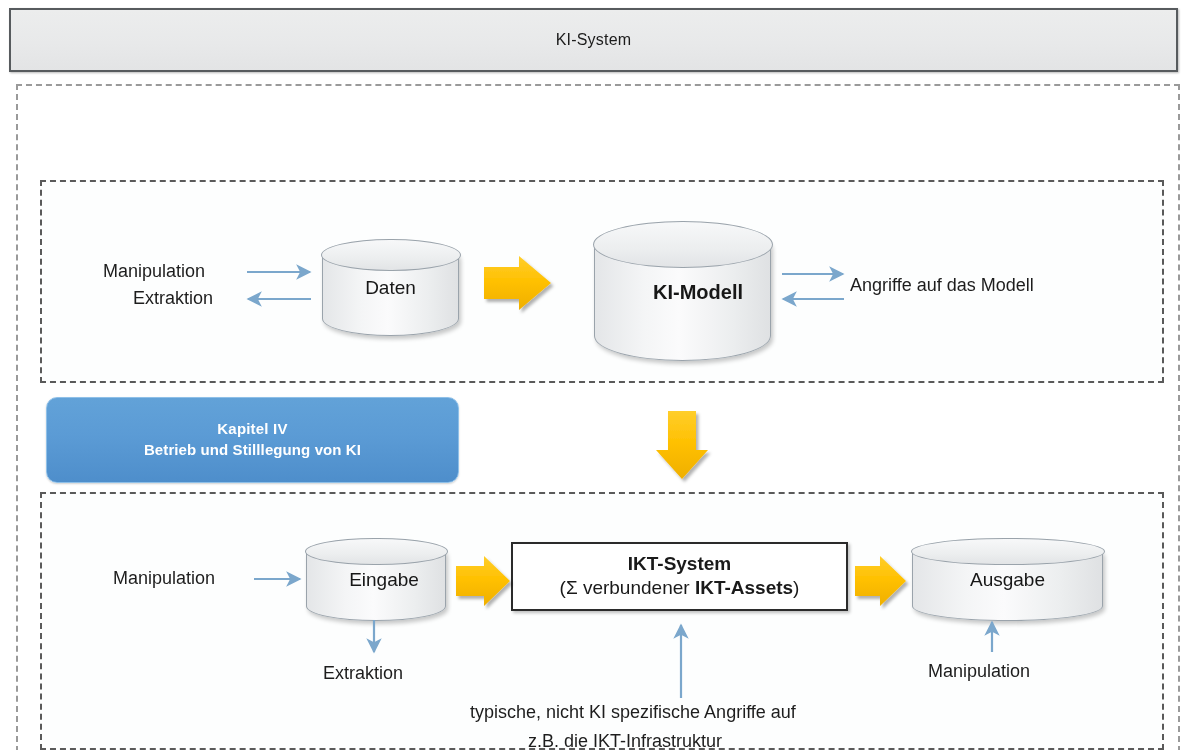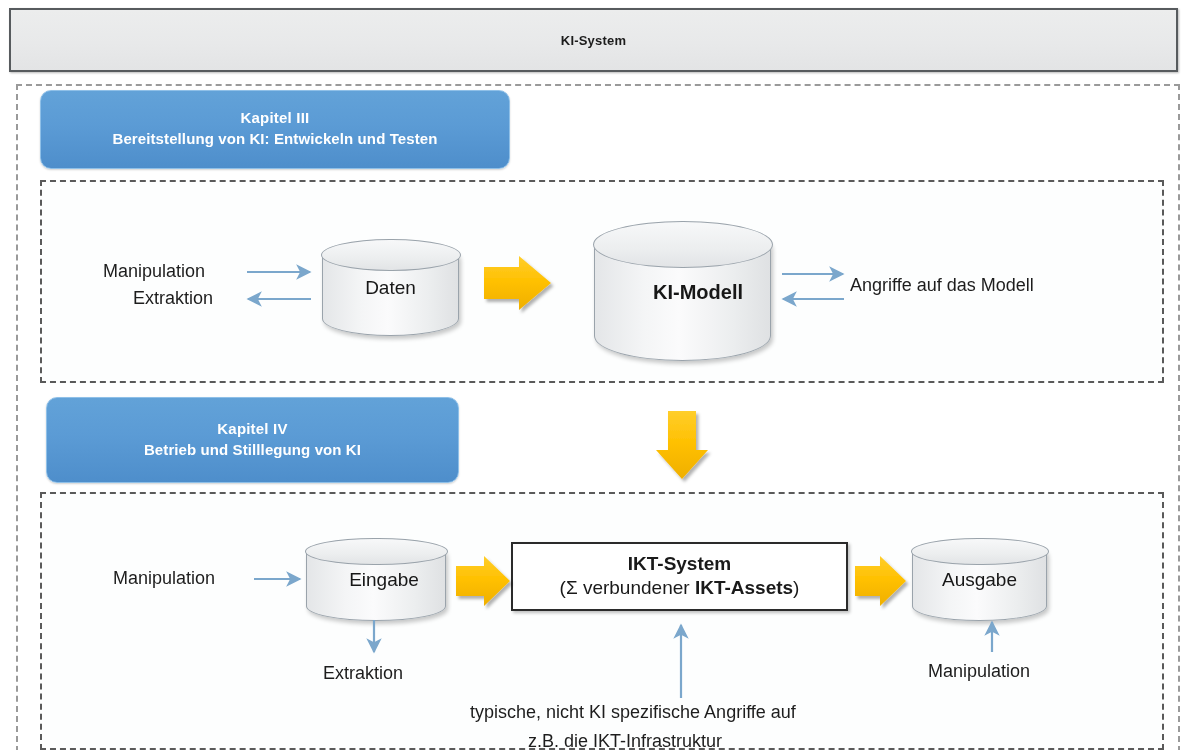--- a/index.html
+++ b/index.html
@@ -13,21 +13,21 @@
   
   .header-bar{
     position:absolute;left:9px;top:8px;width:1169px;height:64px;
     background:linear-gradient(180deg,#eceded 0%,#e8e9ea 55%,#e3e4e5 100%);
     border:2px solid #575b5e;
     box-sizing:border-box;
     box-shadow:1px 1px 2px rgba(0,0,0,.28);
     display:flex;align-items:center;justify-content:center;
   }
   .header-bar .title{
-    font-size:13px;font-weight:bold;letter-spacing:.2px;color:#1c1c1c;
+    font-size:16px;font-weight:normal;letter-spacing:.2px;color:#1c1c1c;
   }
 
   
   .outer-dashed{
     position:absolute;left:16px;top:84px;width:1164px;height:668px;
     border:2px dashed #9a9a9a;box-sizing:border-box;background:transparent;
   }
 
   
   .pill{
@@ -72,21 +72,21 @@
   .cyl .label{
     position:absolute;left:0;right:0;top:50%;transform:translateY(-50%);
     text-align:center;z-index:3;color:#171717;
   }
   #cyl-daten{left:322px;top:240px;width:137px;height:96px;}
   #cyl-daten .label{font-size:19px;}
   #cyl-modell{left:594px;top:222px;width:177px;height:139px;}
   #cyl-modell .label{font-size:20px;font-weight:bold;padding-left:31px;}
   #cyl-eingabe{left:306px;top:539px;width:140px;height:82px;}
   #cyl-eingabe .label{font-size:19px;padding-left:16px;}
-  #cyl-ausgabe{left:912px;top:539px;width:135px;height:82px;}
+  #cyl-ausgabe{left:912px;top:539px;width:159px;height:82px;padding-left:32px;}
   #cyl-ausgabe .label{font-size:19px;}
 
   
   .txt{position:absolute;font-size:18px;color:#1d1d1d;white-space:nowrap;}
   #t-manip-1{left:103px;top:261px;}
   #t-extrakt-1{left:133px;top:288px;}
   #t-angriffe{left:850px;top:275px;}
   #t-manip-2{left:113px;top:568px;}
   #t-extrakt-2{left:323px;top:663px;}
   #t-manip-3{left:928px;top:661px;}
@@ -114,24 +114,20 @@
 
   <div class="header-bar">
     <span class="title">KI-System</span>
   </div>
 
   <div class="outer-dashed"></div>
 
   <div class="panel" id="panel-top"></div>
   <div class="panel" id="panel-bottom"></div>
 
-  <div class="pill" id="pill-3">
-    <span class="l1">Kapitel III</span>
-    <span class="l2">Bereitstellung von KI: Entwickeln und Testen</span>
-  </div>
   <div class="pill" id="pill-4">
     <span class="l1">Kapitel IV</span>
     <span class="l2">Betrieb und Stilllegung von KI</span>
   </div>
 
   <div class="cyl" id="cyl-daten">
     <div class="body"></div>
     <div class="top"></div>
     <div class="label">Daten</div>
   </div>

